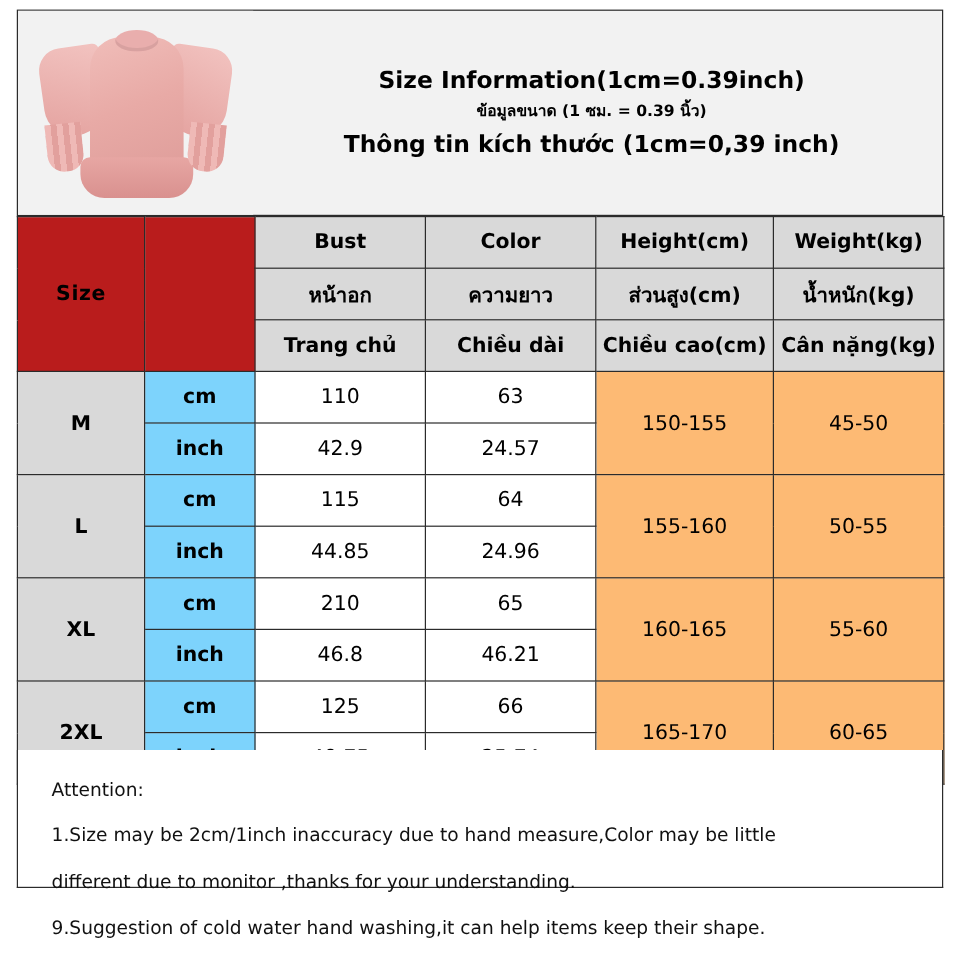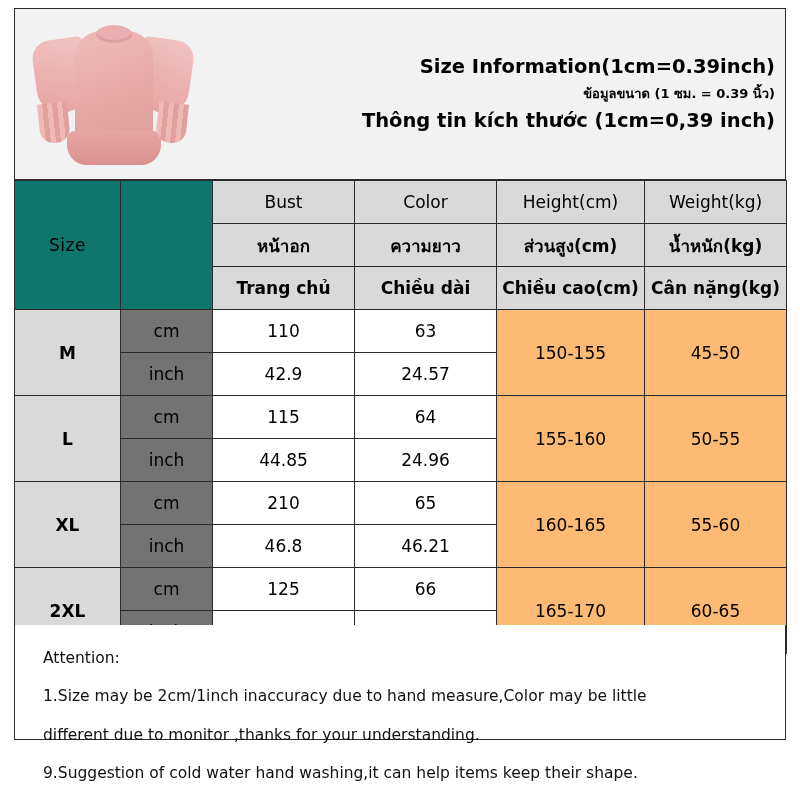--- a/index.html
+++ b/index.html
@@ -101,21 +101,21 @@
     width: 30px;
     height: 40px;
     background: repeating-linear-gradient(90deg, #efb9b6 0 5px, #e2a09d 5px 10px);
     border-radius: 0 0 14px 14px;
   }
   .blouse .ruffle.left { left: 6px; transform: rotate(-6deg); }
   .blouse .ruffle.right { right: 6px; transform: rotate(6deg); }
 
   .header-titles {
     flex: 1 1 auto;
-    text-align: right;
+    text-align: center;
     padding-right: 10px;
   }
   .header-titles div {
     font-weight: bold;
     font-size: 19.5px;
     line-height: 1.65;
     color: #000000;
   }
   .header-titles div.thai { font-size: 13px; }
 
@@ -142,39 +142,39 @@
   }
   .c-size  { width: 106px; }
   .c-unit  { width: 92px; }
   .c-bust  { width: 142px; }
   .c-len   { width: 142px; }
   .c-hei   { width: 148px; }
   .c-wei   { width: 142px; }
 
   .hdr-cell {
     background: #d9d9d9;
-    font-weight: normal;
+    font-weight: bold;
     font-size: 17.5px;
     height: 34px;
   }
   .hdr-cell.sub { font-weight: bold; }
   .size-word {
-    background: #0f766e;
-    font-weight: normal;
+    background: #b91c1c;
+    font-weight: bold;
     font-size: 26px;
     letter-spacing: 0.5px;
   }
   .size-label {
     background: #d9d9d9;
     font-weight: bold;
     font-size: 19px;
   }
   .unit-cell {
-    background: #737373;
-    font-weight: normal;
+    background: #7dd3fc;
+    font-weight: bold;
     font-size: 16px;
   }
   .val-cell { background: #ffffff; font-size: 17px; }
   .span-cell { background: #fdba74; font-size: 17px; }
 
   
   .attention {
     position: absolute;
     left: 14px;
     top: 625px;

